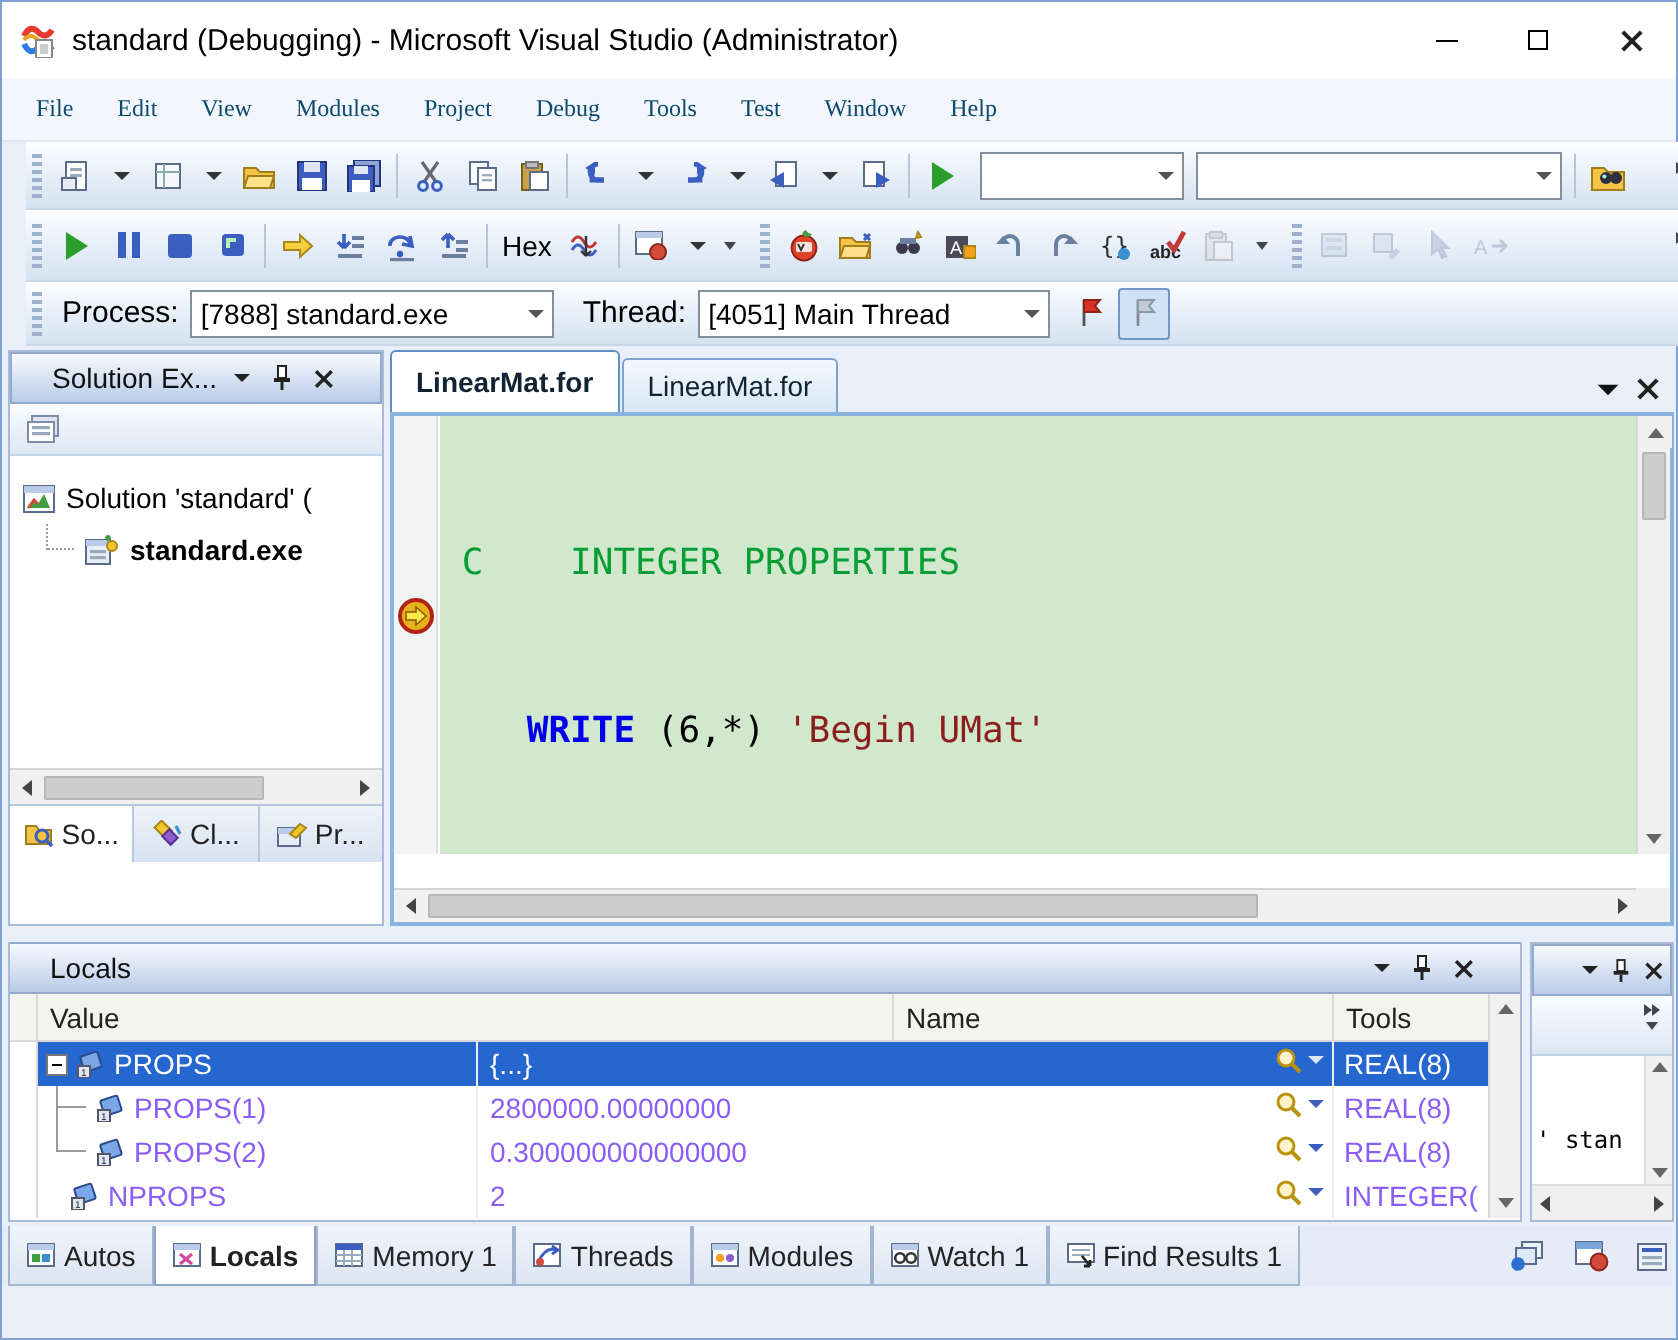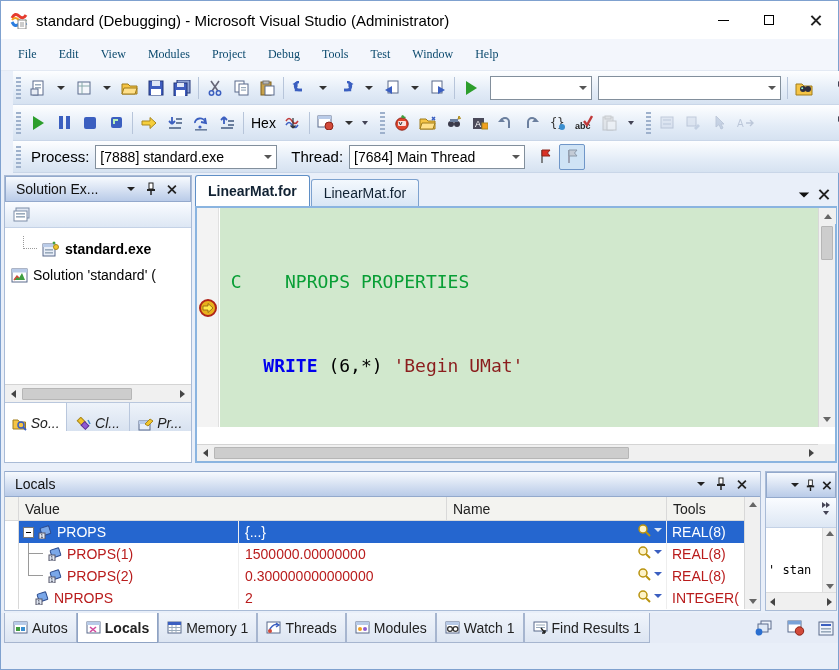--- a/index.html
+++ b/index.html
@@ -38,39 +38,39 @@
   .hex-label { font-size:14px; color:#000; padding:0 4px; }
   .disabled-ico { opacity:.45; }
   .label { font-size:15px; color:#000; padding:0 6px; }
 
   
   .play-tri { width:0;height:0;border-top:7px solid transparent;border-bottom:7px solid transparent;border-left:11px solid #2c9e2c; }
   .pause-bars { display:flex; gap:3px; } .pause-bars i { width:4px; height:13px; background:#3b5fc0; }
   .stop-sq { width:12px; height:12px; background:#3b5fc0; border-radius:2px; }
 
   
-  .panel-title { height:26px; background:linear-gradient(#f7fafe,#b9cbe8); border:1px solid #93a9cc; display:flex; align-items:center; padding:0 10px; font-size:14px; color:#111; }
+  .panel-title { height:26px; background:linear-gradient(#f7fafe,#b9cbe8); border:1px solid #93a9cc; display:flex; align-items:center; padding:0 20px; font-size:14px; color:#111; }
   .panel-title .spacer { flex:1; }
   .pt-icon { width:18px; height:18px; display:flex; align-items:center; justify-content:center; margin-left:2px; }
   .x-glyph { position:relative; width:11px; height:11px; }
   .x-glyph::before,.x-glyph::after { content:""; position:absolute; left:5px; top:-1px; width:2px; height:13px; background:#222; }
   .x-glyph::before { transform:rotate(45deg);} .x-glyph::after { transform:rotate(-45deg); }
 
   
   .sx { left:3px; top:174px; width:188px; height:288px; background:#fff; border:1px solid #a9bbd6; }
   .sx-toolbar { height:26px; background:linear-gradient(#fafcff,#dde7f4); border-bottom:1px solid #c4d2e6; display:flex; align-items:center; padding:0 4px; }
   .sx-tree { font-size:14px; color:#000; padding:8px 2px 0 6px; height:156px; }
   .tree-row { display:flex; align-items:center; height:26px; gap:5px; white-space:nowrap; overflow:hidden; }
   .tree-row.bold { font-weight:bold; }
   .tree-indent { width:14px; height:26px; border-left:1px dotted #9a9a9a; border-bottom:1px dotted #9a9a9a; margin:-14px 0 12px 8px; }
   .hscroll { height:18px; background:#f0f0f0; border-top:1px solid #d4d4d4; display:flex; align-items:center; }
   .scroll-btn { width:17px; height:100%; display:flex; align-items:center; justify-content:center; background:#f0f0f0; }
   .thumb { height:12px; background:#cdcdcd; border:1px solid #b6b6b6; border-radius:1px; }
   .sx-tabs { height:29px; display:flex; background:#dfe7f3; border-top:1px solid #b9c7dd; }
-  .sx-tab { flex:1; display:flex; align-items:flex-end; justify-content:center; gap:3px; font-size:14px; color:#222; border-right:1px solid #b9c7dd; background:linear-gradient(#eef3fa,#d8e2f0);font-style:italic; }
+  .sx-tab { flex:1; display:flex; align-items:center; justify-content:center; gap:3px; font-size:14px; color:#222; border-right:1px solid #b9c7dd; background:linear-gradient(#eef3fa,#d8e2f0); }
   .sx-tab.active { background:#fff; font-weight:normal; }
 
   
   .edgroup { left:194px; top:174px; width:642px; height:288px; }
   .ed-tabs { height:31px; display:flex; align-items:flex-end; }
   .ed-tab { height:27px; display:flex; align-items:center; padding:0 12px; font-size:14px; border:1px solid #7da2cf; border-bottom:none; border-radius:3px 3px 0 0; background:linear-gradient(#f3f8fd,#d9e6f5); color:#123; margin-right:1px; }
   .ed-tab.active { height:31px; background:#fff; font-weight:bold; border-color:#5f8fc6; }
   .ed-tab-right { margin-left:auto; display:flex; align-items:center; gap:10px; padding:0 8px 6px 0; }
   .ed-frame { position:absolute; left:0; top:31px; width:642px; height:257px; border:2px solid #8ab4e0; background:#fff; }
   .ed-margin { position:absolute; left:0; top:0; width:22px; height:219px; background:#f3f3f3; border-right:1px solid #e0e0e0; }
@@ -84,21 +84,21 @@
   .tri-up { width:0;height:0;border-left:4px solid transparent;border-right:4px solid transparent;border-bottom:5px solid #666; }
   .tri-down { width:0;height:0;border-left:4px solid transparent;border-right:4px solid transparent;border-top:5px solid #666; }
   .tri-left { width:0;height:0;border-top:4px solid transparent;border-bottom:4px solid transparent;border-right:5px solid #444; }
   .tri-right { width:0;height:0;border-top:4px solid transparent;border-bottom:4px solid transparent;border-left:5px solid #444; }
 
   
   .locals { left:3px; top:470px; width:757px; height:140px; background:#fff; border:1px solid #a9bbd6; border-top:none; }
   .lc-head { height:24px; display:flex; background:#f3f3f0; border-bottom:1px solid #d9d9d9; font-size:14px; color:#222; }
   .lc-cell { padding:2px 6px; border-right:1px solid #d9d9d9; display:flex; align-items:center; }
   .lc-gut { width:14px; border-right:1px solid #d9d9d9; background:#f3f3f0; flex:none; }
-  .lrow { height:22px; display:flex; align-items:stretch; font-size:14px; color:#b91c1c; }
+  .lrow { height:22px; display:flex; align-items:stretch; font-size:14px; color:#8b5cf6; }
   .lrow .c-name { width:220px; display:flex; align-items:center; gap:4px; padding-left:4px; border-right:1px solid #eee; white-space:nowrap; overflow:hidden; }
   .lrow .c-val { width:428px; display:flex; align-items:center; padding-left:6px; position:relative; border-right:1px solid #eee; }
   .lrow .c-type { width:78px; display:flex; align-items:center; padding-left:5px; white-space:nowrap; overflow:hidden; }
   .lrow.sel { background:#2566cf; color:#fff; }
   .expander { width:11px; height:11px; border:1px solid #777; background:#fff; position:relative; flex:none; }
   .expander::after { content:""; position:absolute; left:2px; top:4px; width:5px; height:1px; background:#000; }
   .elbow { width:16px; height:22px; border-left:1px solid #9a9a9a; position:relative; margin-left:5px; flex:none; }
   .elbow::after { content:""; position:absolute; left:0; top:10px; width:14px; height:1px; background:#9a9a9a; }
   .elbow.last { height:11px; margin-bottom:11px; }
   .val-tools { position:absolute; right:4px; top:2px; display:flex; align-items:center; gap:3px; }
@@ -477,21 +477,21 @@
 
   <div class="toolbar procbar">
     <span class="grip"></span>
     <span class="label">Process:</span>
     <div class="combo" style="width:182px">
       <span>[7888] standard.exe</span>
       <span class="dd-arrow"></span>
     </div>
     <span class="label" style="margin-left:8px">Thread:</span>
     <div class="combo" style="width:176px">
-      <span>[7684] Main Thread</span>
+      <span>[4051] Main Thread</span>
       <span class="dd-arrow"></span>
     </div>
     <span class="tbtn" style="margin-left:8px">
         <svg width="15" height="15" viewBox="0 0 15 15">
           <path d="M3 1 v13" stroke="#555" stroke-width="1.4"></path>
           <path d="M3 1 h8 l-2.5 3 2.5 3 H3 z" fill="#d93025" stroke="#8d2418"></path>
         </svg>
       </span>
     <span class="tbtn" style="border:1px solid #6f96c8; background:#cfe3f5">
         <svg width="15" height="15" viewBox="0 0 15 15">
@@ -526,41 +526,41 @@
       <span class="tbtn" style="width:24px;height:22px">
           <svg width="17" height="15" viewBox="0 0 17 15">
             <rect x="3" y="1" width="13" height="10" fill="#dfe6f2" stroke="#7d8da8"></rect>
             <rect x="1" y="4" width="13" height="10" fill="#fff" stroke="#7d8da8"></rect>
             <rect x="3" y="6" width="9" height="1.6" fill="#9ab"></rect>
             <rect x="3" y="9" width="9" height="1.6" fill="#9ab"></rect>
           </svg>
         </span>
     </div>
     <div class="sx-tree">
+      <div class="tree-row">
+        <svg width="17" height="15" viewBox="0 0 17 15">
+            <rect x="1" y="1" width="15" height="13" fill="#fff" stroke="#5a6b8c"></rect>
+            <rect x="1" y="1" width="15" height="3.5" fill="#b9cbe8"></rect>
+            <path d="M3 12 l3-4 2 2 3-5 3 7 z" fill="#3f9e3f"></path>
+            <path d="M3 12 l3-4 2 2" fill="none" stroke="#d24a3a" stroke-width="1.4"></path>
+          </svg>
+        <span>Solution 'standard' (</span>
+      </div>
       <div class="tree-row bold" style="padding-left:4px">
         <span class="tree-indent"></span>
         <svg width="18" height="16" viewBox="0 0 18 16">
             <rect x="1" y="3" width="12" height="12" fill="#e8eef8" stroke="#5a6b8c"></rect>
             <rect x="1" y="3" width="12" height="3" fill="#b9cbe8"></rect>
             <rect x="3" y="8" width="8" height="1.6" fill="#9ab"></rect>
             <rect x="3" y="11" width="8" height="1.6" fill="#9ab"></rect>
             <path d="M11 1 l2 2 m0-2 l-2 2" stroke="#3f9e3f" stroke-width="1.6"></path>
             <circle cx="14" cy="6" r="2.5" fill="#f2c52a" stroke="#a9871c"></circle>
           </svg>
         <span>standard.exe</span>
       </div>
-      <div class="tree-row">
-        <svg width="17" height="15" viewBox="0 0 17 15">
-            <rect x="1" y="1" width="15" height="13" fill="#fff" stroke="#5a6b8c"></rect>
-            <rect x="1" y="1" width="15" height="3.5" fill="#b9cbe8"></rect>
-            <path d="M3 12 l3-4 2 2 3-5 3 7 z" fill="#3f9e3f"></path>
-            <path d="M3 12 l3-4 2 2" fill="none" stroke="#d24a3a" stroke-width="1.4"></path>
-          </svg>
-        <span>Solution 'standard' (</span>
-      </div>
     </div>
     <div class="hscroll">
       <span class="scroll-btn">
           <span class="tri-left"></span>
         </span>
       <span class="thumb" style="width:110px"></span>
       <span class="scroll-btn" style="margin-left:auto">
           <span class="tri-right"></span>
         </span>
     </div>
@@ -602,21 +602,21 @@
       </span>
     </div>
     <div class="ed-frame">
       <div class="ed-margin">
         <svg width="18" height="18" viewBox="0 0 18 18" style="position:absolute; left:2px; top:91px">
           <circle cx="9" cy="9" r="8" fill="#e8b11c" stroke="#b02418" stroke-width="2"></circle>
           <path d="M4 7 h5 V4.5 L14 9 L9 13.5 V11 H4 z" fill="#ffe94a" stroke="#8d5a10" stroke-width=".8"></path>
         </svg>
       </div>
       <div class="ed-code">
-        <div class="cm"> C    NPROPS PROPERTIES</div>
+        <div class="cm"> C    INTEGER PROPERTIES</div>
         <div><span>    </span><span class="kw">WRITE</span><span> (6,*) </span><span class="str">'Begin UMat'</span></div>
         
         
         
         
         
         
         
       </div>
       <div class="ed-vscroll">
@@ -695,21 +695,21 @@
       <span class="c-name">
         <span class="elbow"></span>
         <svg width="15" height="14" viewBox="0 0 15 14">
             <rect x="3" y="2" width="9" height="8" rx="1" transform="rotate(-18 7 6)" fill="#7aa7e8" stroke="#2b4a8c"></rect>
             <rect x="1" y="8" width="6" height="6" fill="#dfe6f2" stroke="#556"></rect>
             <text x="2.5" y="13" font-size="5" fill="#223" font-family="sans-serif">1</text>
           </svg>
         <span>PROPS(1)</span>
       </span>
       <span class="c-val">
-        <span>1500000.00000000</span>
+        <span>2800000.00000000</span>
         <span class="val-tools">
           <svg width="14" height="14" viewBox="0 0 14 14">
               <circle cx="6" cy="6" r="4" fill="#fdf3c8" stroke="#b9930f" stroke-width="1.5"></circle>
               <path d="M9 9 l4 4" stroke="#b9930f" stroke-width="2"></path>
             </svg>
           <span class="dd-arrow" style="border-top-color:#3b5fc0"></span>
         </span>
       </span>
       <span class="c-type">REAL(8)</span>
     </div>

